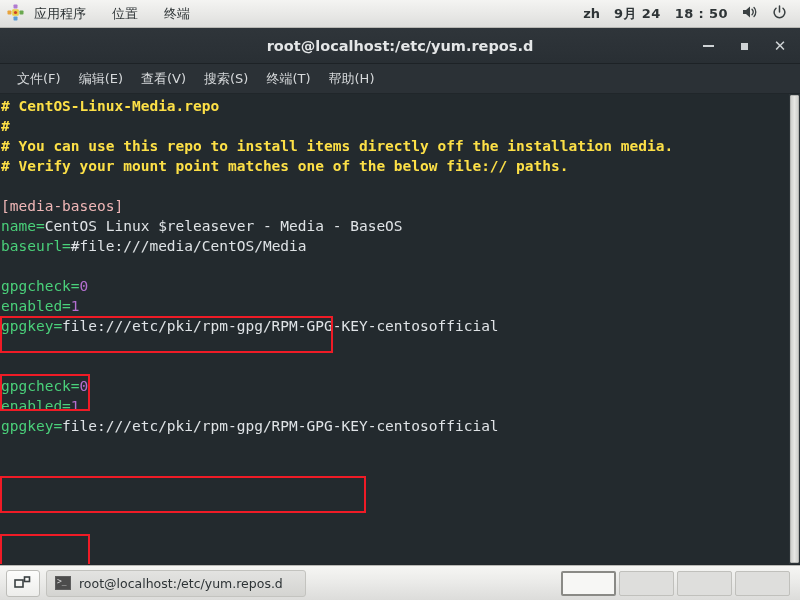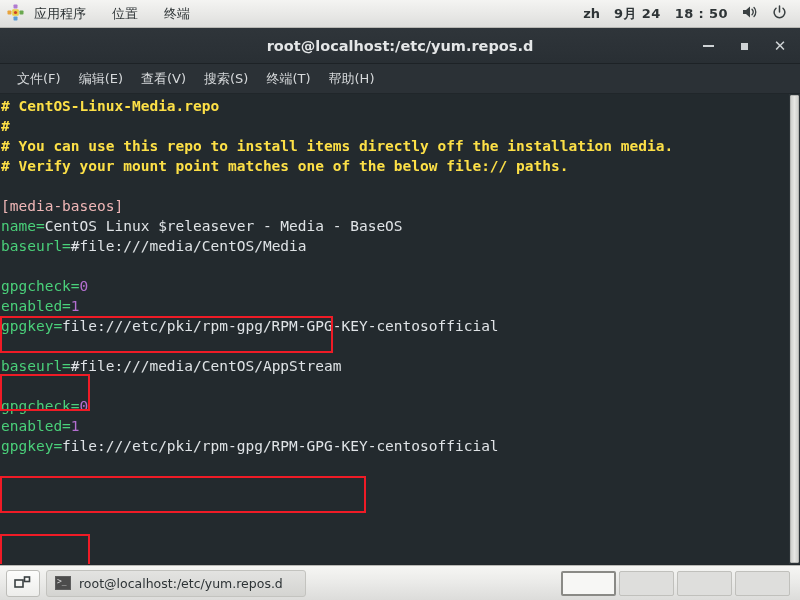--- a/index.html
+++ b/index.html
@@ -213,21 +213,20 @@
         <div class="tline"><span class="c-comment"># Verify your mount point matches one of the below file:// paths.</span></div>
         <div class="tline"><span class="c-val"></span></div>
         <div class="tline"><span class="c-section">[media-baseos]</span></div>
         <div class="tline"><span class="c-key">name=</span><span class="c-val">CentOS Linux $releasever - Media - BaseOS</span></div>
         <div class="tline"><span class="c-key">baseurl=</span><span class="c-val">#file:///media/CentOS/Media</span></div>
         <div class="tline"><span class="c-val"></span></div>
         <div class="tline"><span class="c-key">gpgcheck=</span><span class="c-num">0</span></div>
         <div class="tline"><span class="c-key">enabled=</span><span class="c-num">1</span></div>
         <div class="tline"><span class="c-key">gpgkey=</span><span class="c-val">file:///etc/pki/rpm-gpg/RPM-GPG-KEY-centosofficial</span></div>
         <div class="tline"><span class="c-val"></span></div>
-        <div class="tline"><span class="c-key">baseurl=</span><span class="c-val">#file:///media/CentOS/AppStream</span></div>
         <div class="tline"><span class="c-val"></span></div>
         <div class="tline"><span class="c-key">gpgcheck=</span><span class="c-num">0</span></div>
         <div class="tline"><span class="c-key">enabled=</span><span class="c-num">1</span></div>
         <div class="tline"><span class="c-key">gpgkey=</span><span class="c-val">file:///etc/pki/rpm-gpg/RPM-GPG-KEY-centosofficial</span></div>
       </div>
     <div id="term-annotations">
         <div class="redbox" style="left: 0px; top: 222px; width: 333px; height: 37px; border-color: rgb(239, 27, 38);"></div>
         <div class="redbox" style="left: 0px; top: 280px; width: 90px; height: 37px; border-color: rgb(239, 27, 38);"></div>
         <div class="redbox" style="left: 0px; top: 382px; width: 366px; height: 37px; border-color: rgb(239, 27, 38);"></div>
         <div class="redbox" style="left: 0px; top: 440px; width: 90px; height: 37px; border-color: rgb(239, 27, 38);"></div>

